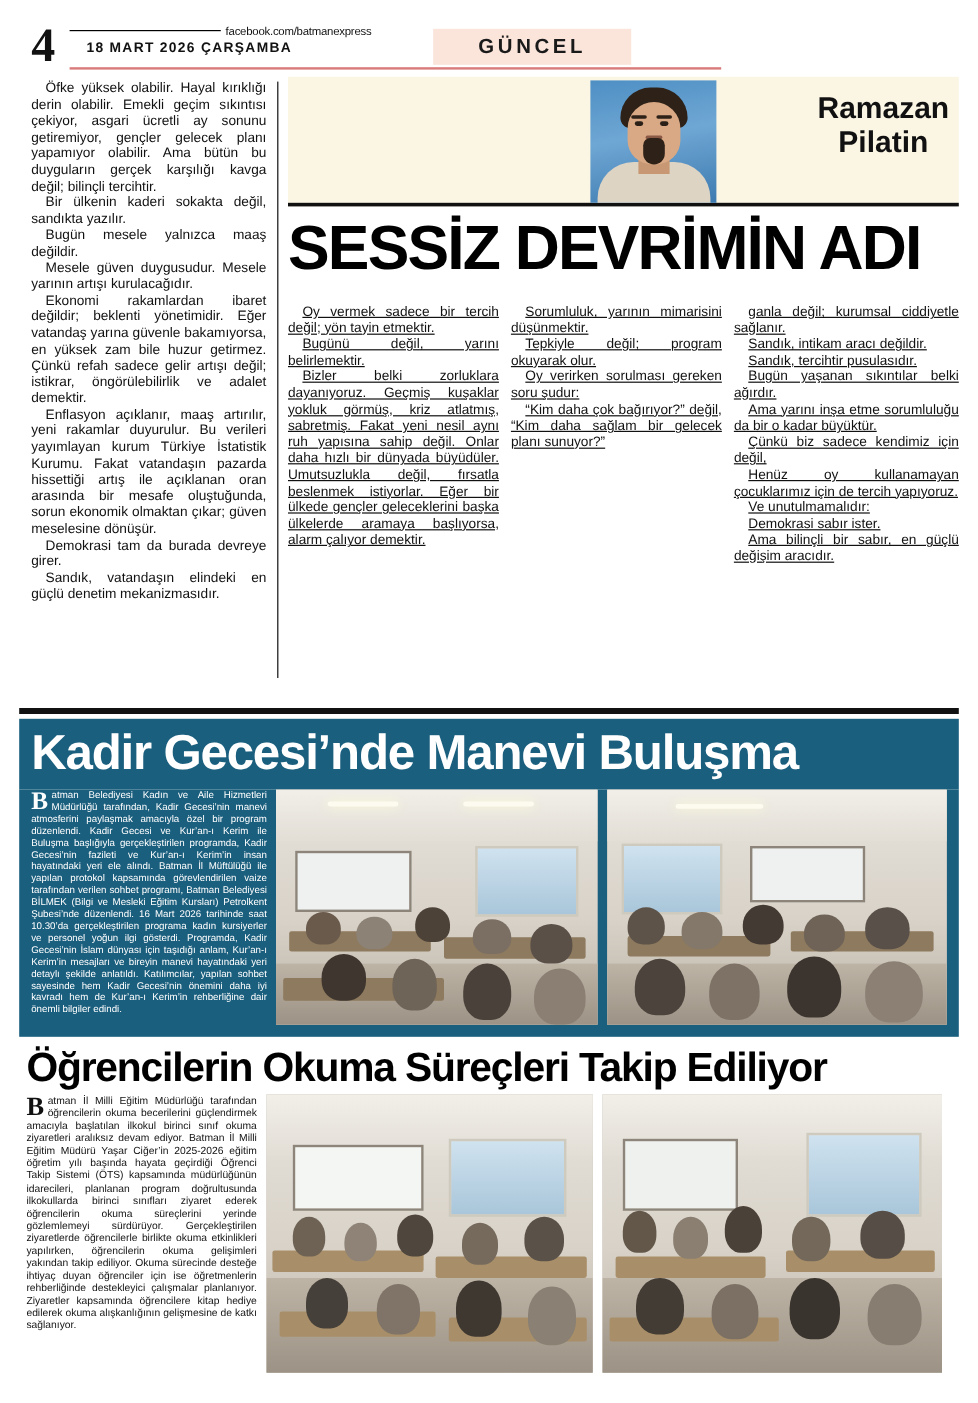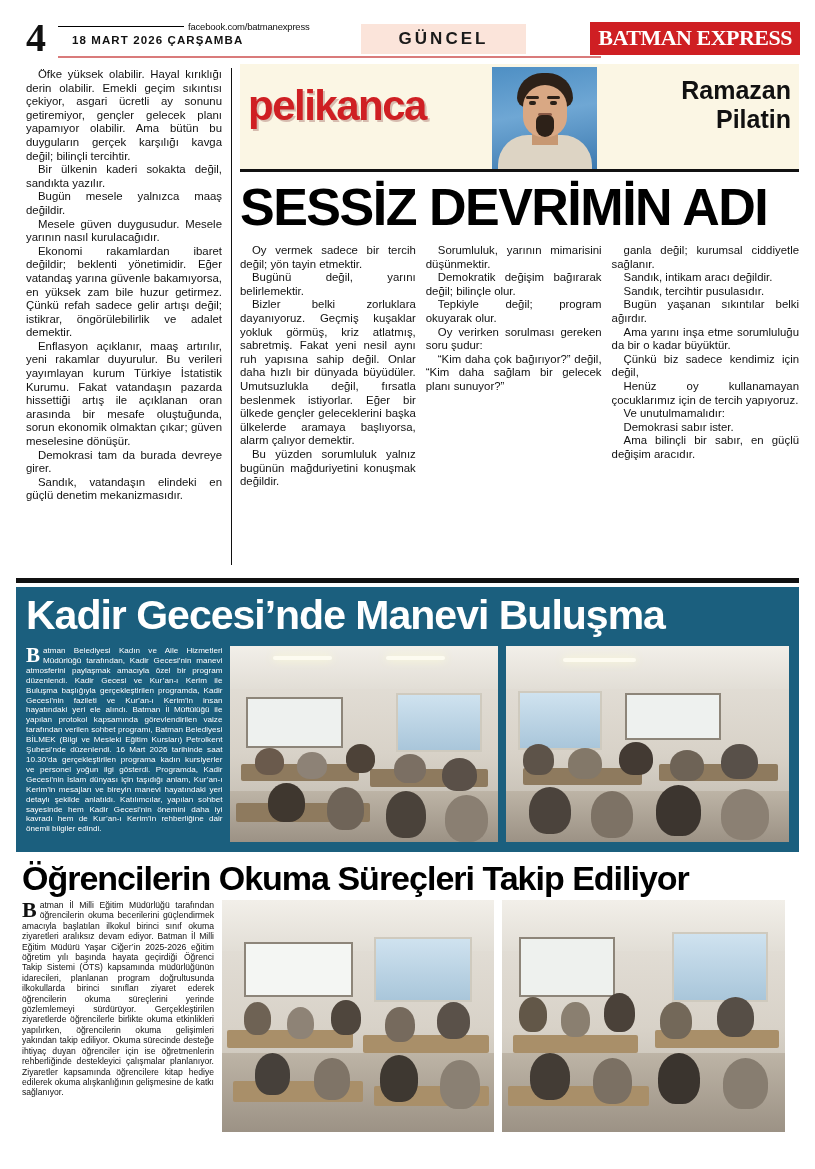--- a/index.html
+++ b/index.html
@@ -116,43 +116,43 @@
   .portrait .browL { left:34px; } .portrait .browR { left:55px; }
   .portrait .body {
     position:absolute; left:6px; top:68px; width:94px; height:40px;
     background:#ddd4c4; border-radius:30px 30px 0 0;
   }
   .portrait .neck {
     position:absolute; left:40px; top:62px; width:26px; height:16px;
     background:#c79873;
   }
   .byline {
-    position:absolute; right:8px; top:12px; text-align:right;
+    position:absolute; right:8px; top:12px; text-align:center;
   }
   .byline div {
     font-size:25px; font-weight:bold; line-height:29px;
     font-family:"Liberation Sans", sans-serif; color:#111;
   }
 
   .op-headline {
     margin-top:8px;
     font-size:52px; font-weight:bold; line-height:54px;
     letter-spacing:-1.5px; color:#000;
     font-family:"Liberation Sans", sans-serif;
     white-space:nowrap;
   }
   .op-cols {
-    display:flex; gap:10px; margin-top:10px;
-    border-top:0; padding-top:0;
+    display:flex; gap:10px; margin-top:20px;
+    border-top:0; padding-top:0;text-decoration:underline;
   }
   .op-cols .col { width:181px; }
   .op-cols .col:nth-child(3) { width:193px; }
 
   
-  .news1 { position:relative; margin-top:6px; }
+  .news1 { position:relative; margin-top:18px; }
   .news1-rule { height:5px; background:#111; margin-bottom:4px; }
   .news1-head {
     background:#1b5f7e; padding:6px 10px 9px 10px;
   }
   .news1-head span {
     color:#fff; font-size:41px; font-weight:bold; line-height:44px;
     letter-spacing:-1px; font-family:"Liberation Sans", sans-serif;
     white-space:nowrap; display:block;
   }
   .news1-body {
@@ -209,43 +209,39 @@
 
   <div class="masthead">
     <div class="folio">4</div>
     <div class="social">
       <span class="rule"></span><span>facebook.com/batmanexpress</span>
     </div>
     <div class="issuedate">18 MART 2026 ÇARŞAMBA</div>
     <div class="section-tag">
       <span>GÜNCEL</span>
     </div>
-    <div class="brandbox">
-      <span>BATMAN EXPRESS</span>
-    </div>
     <div class="masthead-rule"></div>
   </div>
 
   <div class="opinion">
 
     <div class="op-left col-body">
       <p>Öfke yüksek olabilir. Hayal kırıklığı derin olabilir. Emekli geçim sıkıntısı çekiyor, asgari ücretli ay sonunu getiremiyor, gençler gelecek planı yapamıyor olabilir. Ama bütün bu duyguların gerçek karşılığı kavga değil; bilinçli tercihtir.</p>
       <p>Bir ülkenin kaderi sokakta değil, sandıkta yazılır.</p>
       <p>Bugün mesele yalnızca maaş değildir.</p>
-      <p>Mesele güven duygusudur. Mesele yarının nasıl kurulacağıdır.</p>
+      <p>Mesele güven duygusudur. Mesele yarının artışı kurulacağıdır.</p>
       <p>Ekonomi rakamlardan ibaret değildir; beklenti yönetimidir. Eğer vatandaş yarına güvenle bakamıyorsa, en yüksek zam bile huzur getirmez. Çünkü refah sadece gelir artışı değil; istikrar, öngörülebilirlik ve adalet demektir.</p>
       <p>Enflasyon açıklanır, maaş artırılır, yeni rakamlar duyurulur. Bu verileri yayımlayan kurum Türkiye İstatistik Kurumu. Fakat vatandaşın pazarda hissettiği artış ile açıklanan oran arasında bir mesafe oluştuğunda, sorun ekonomik olmaktan çıkar; güven meselesine dönüşür.</p>
       <p>Demokrasi tam da burada devreye girer.</p>
       <p>Sandık, vatandaşın elindeki en güçlü denetim mekanizmasıdır.</p>
     </div>
 
     <div class="op-right">
 
       <div class="cols-head">
-        <div class="pelikanca">pelikanca</div>
         <div class="portrait">
           <div class="body"></div>
           <div class="neck"></div>
           <div class="hair"></div>
           <div class="face"></div>
           <div class="browL"></div>
           <div class="browR"></div>
           <div class="eyeL"></div>
           <div class="eyeR"></div>
           <div class="mouth"></div>
@@ -257,25 +253,23 @@
         </div>
       </div>
 
       <div class="op-headline">SESSİZ DEVRİMİN ADI</div>
 
       <div class="op-cols">
         <div class="col col-body">
           <p>Oy vermek sadece bir tercih değil; yön tayin etmektir.</p>
           <p>Bugünü değil, yarını belirlemektir.</p>
           <p>Bizler belki zorluklara dayanıyoruz. Geçmiş kuşaklar yokluk görmüş, kriz atlatmış, sabretmiş. Fakat yeni nesil aynı ruh yapısına sahip değil. Onlar daha hızlı bir dünyada büyüdüler. Umutsuzlukla değil, fırsatla beslenmek istiyorlar. Eğer bir ülkede gençler geleceklerini başka ülkelerde aramaya başlıyorsa, alarm çalıyor demektir.</p>
-          <p>Bu yüzden sorumluluk yalnız bugünün mağduriyetini konuşmak değildir.</p>
         </div>
         <div class="col col-body">
           <p>Sorumluluk, yarının mimarisini düşünmektir.</p>
-          <p>Demokratik değişim bağırarak değil; bilinçle olur.</p>
           <p>Tepkiyle değil; program okuyarak olur.</p>
           <p>Oy verirken sorulması gereken soru şudur:</p>
           <p>“Kim daha çok bağırıyor?” değil, “Kim daha sağlam bir gelecek planı sunuyor?”</p>
         </div>
         <div class="col col-body">
           <p>ganla değil; kurumsal ciddiyetle sağlanır.</p>
           <p>Sandık, intikam aracı değildir.</p>
           <p>Sandık, tercihtir pusulasıdır.</p>
           <p>Bugün yaşanan sıkıntılar belki ağırdır.</p>
           <p>Ama yarını inşa etme sorumluluğu da bir o kadar büyüktür.</p>

